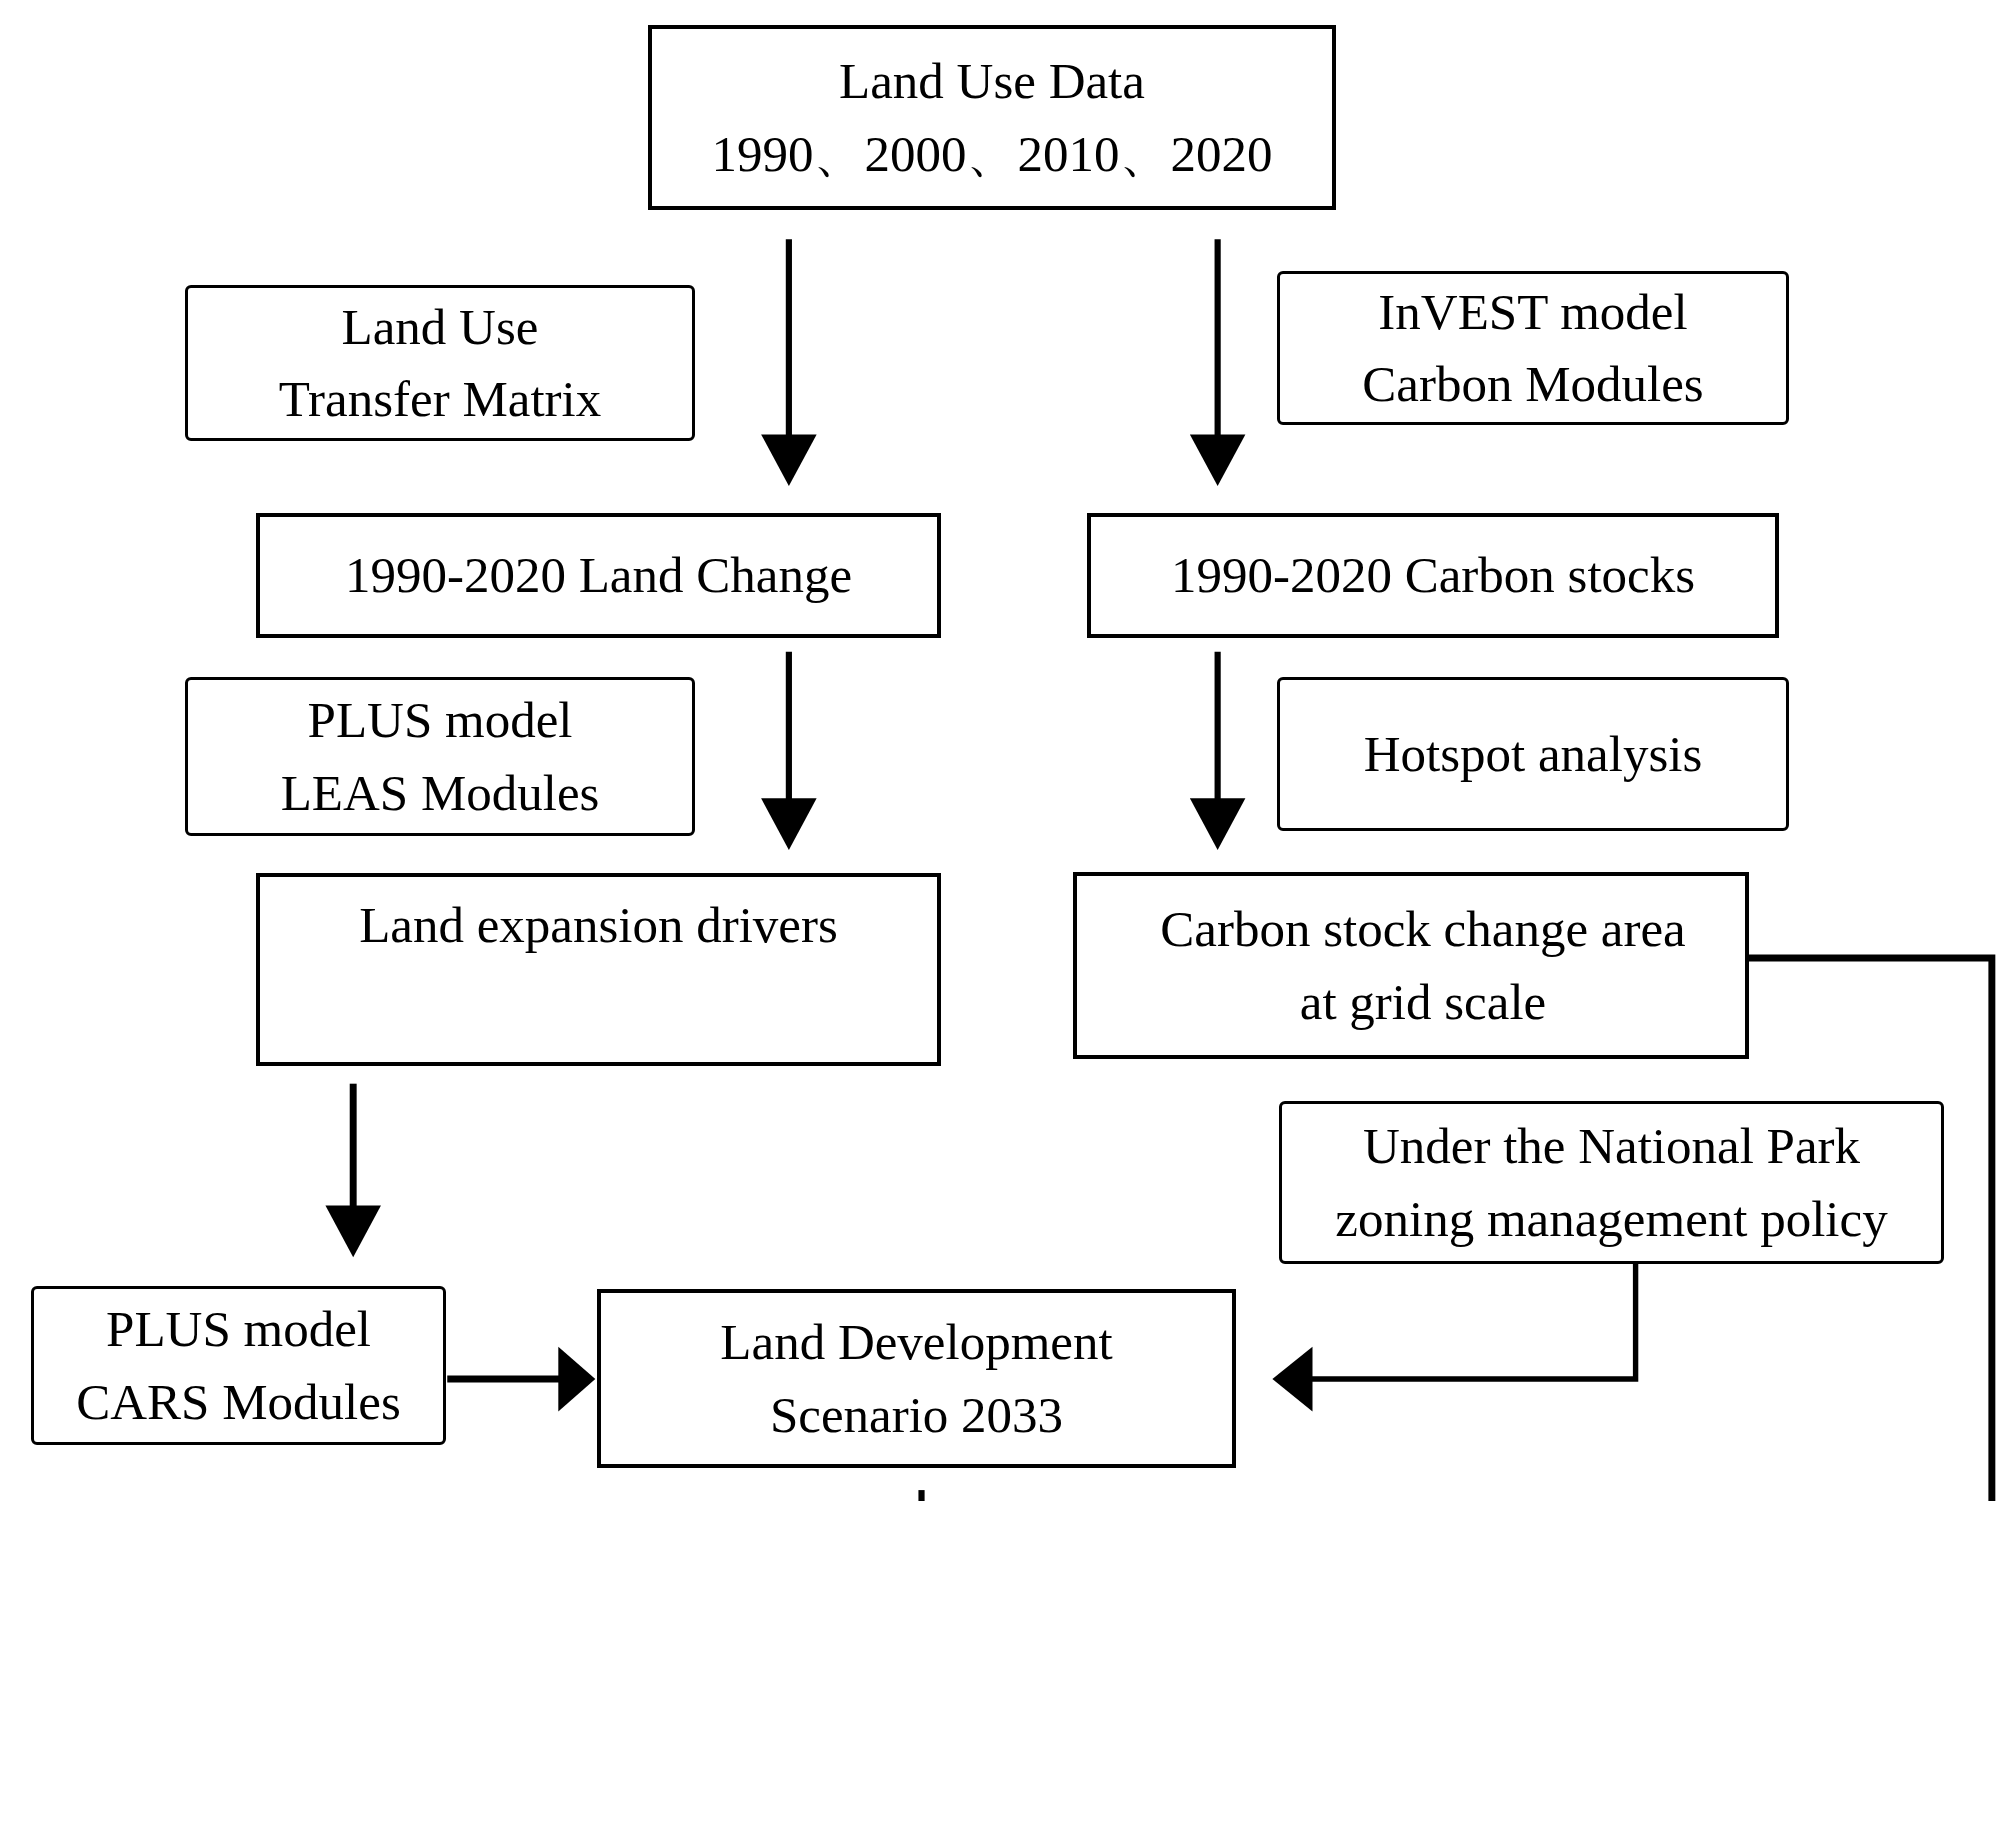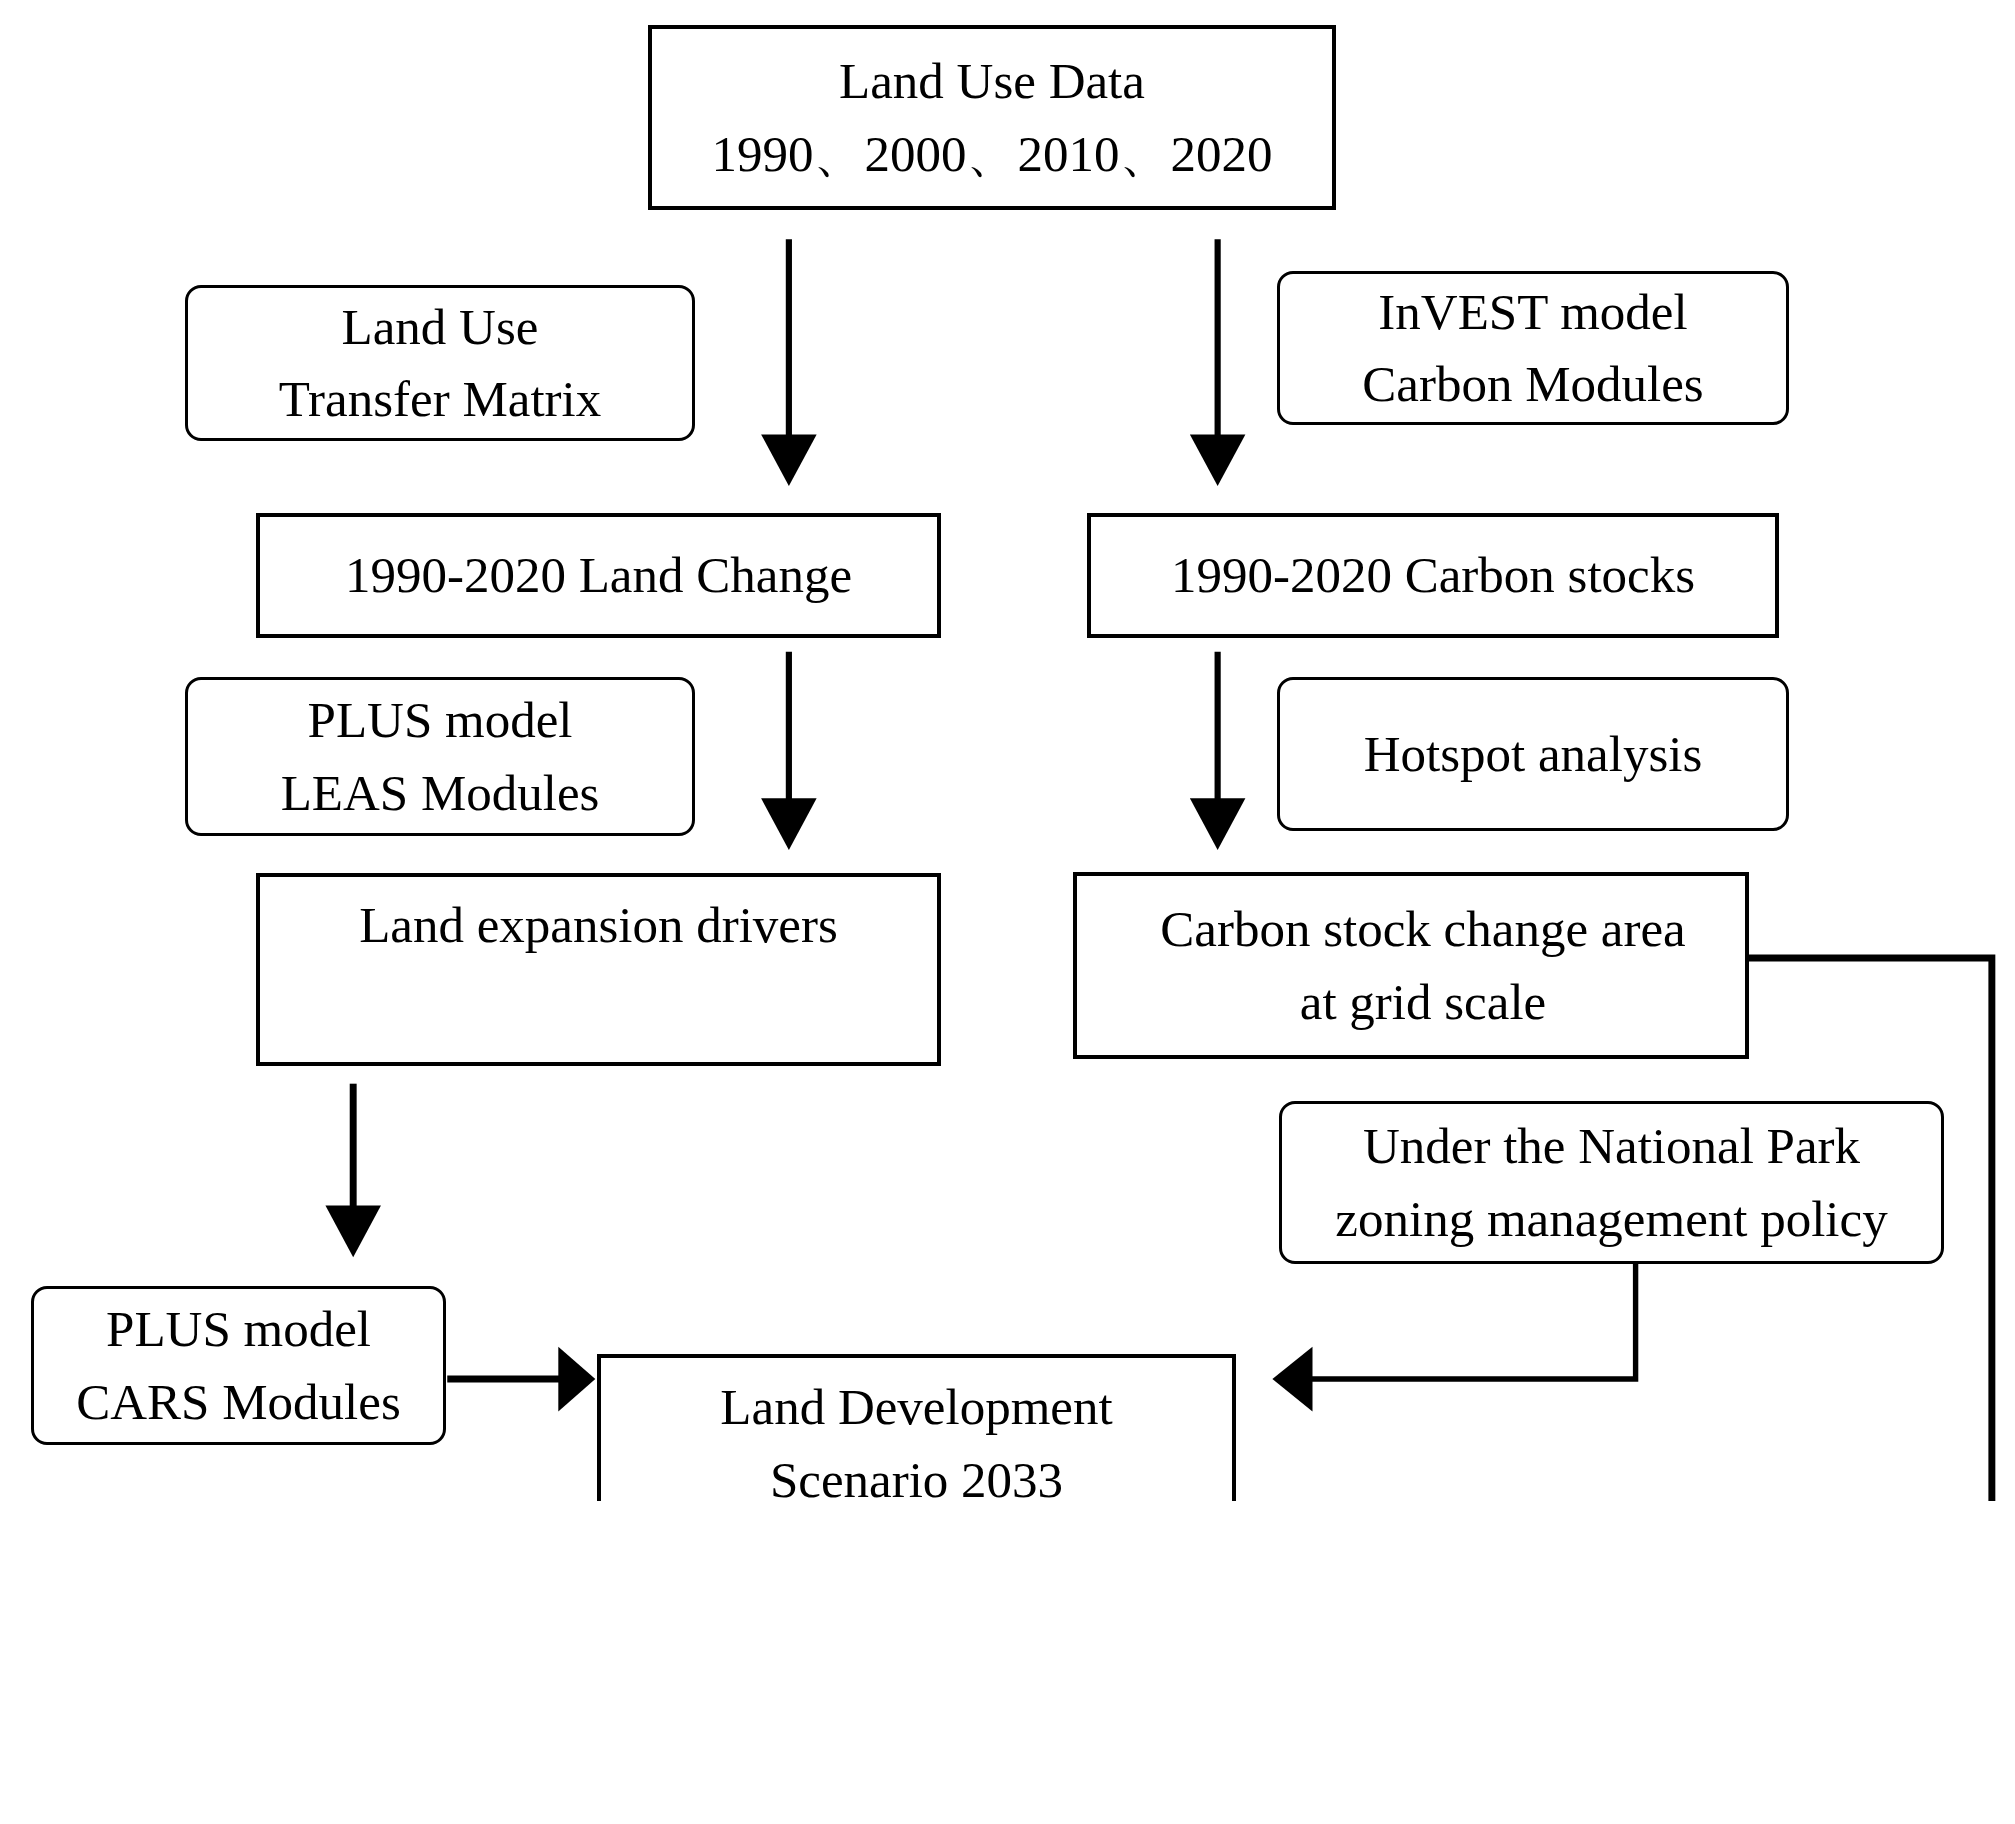--- a/index.html
+++ b/index.html
@@ -23,21 +23,21 @@
     box-sizing:border-box;
     background:#ffffff;
     border:4.6px solid #000000;
     display:flex; flex-direction:column;
     align-items:center; justify-content:center;
     text-align:center;
     font-size:51px; line-height:1.42;
     white-space:nowrap;
   }
   .node.round{
-    border-radius:16px;
+    border-radius:6px;
     border-width:3.9px;
   }
   .node.top-align{
     justify-content:flex-start;
     padding-top:12px;
   }
   .node span{ display:block; }
 </style>
 </head>
 <body>
@@ -136,21 +136,21 @@
   <div class="node round" style="left:1279px; top:1101px; width:665px; height:163px;">
     <span>Under the National Park</span>
     <span>zoning management policy</span>
   </div>
 
   <div class="node round" style="left:31px; top:1286px; width:415px; height:159px;">
     <span>PLUS model</span>
     <span>CARS Modules</span>
   </div>
 
-  <div class="node" style="left:597px; top:1354px; width:639px; height:179px;">
+  <div class="node" style="left:597px; top:1289px; width:639px; height:179px;">
     <span>Land Development</span>
     <span>Scenario 2033</span>
   </div>
 
   <div class="node" style="left:597px; top:1641px; width:649px; height:177px;">
     <span>Conclusion</span>
   </div>
 
 </div>
 

